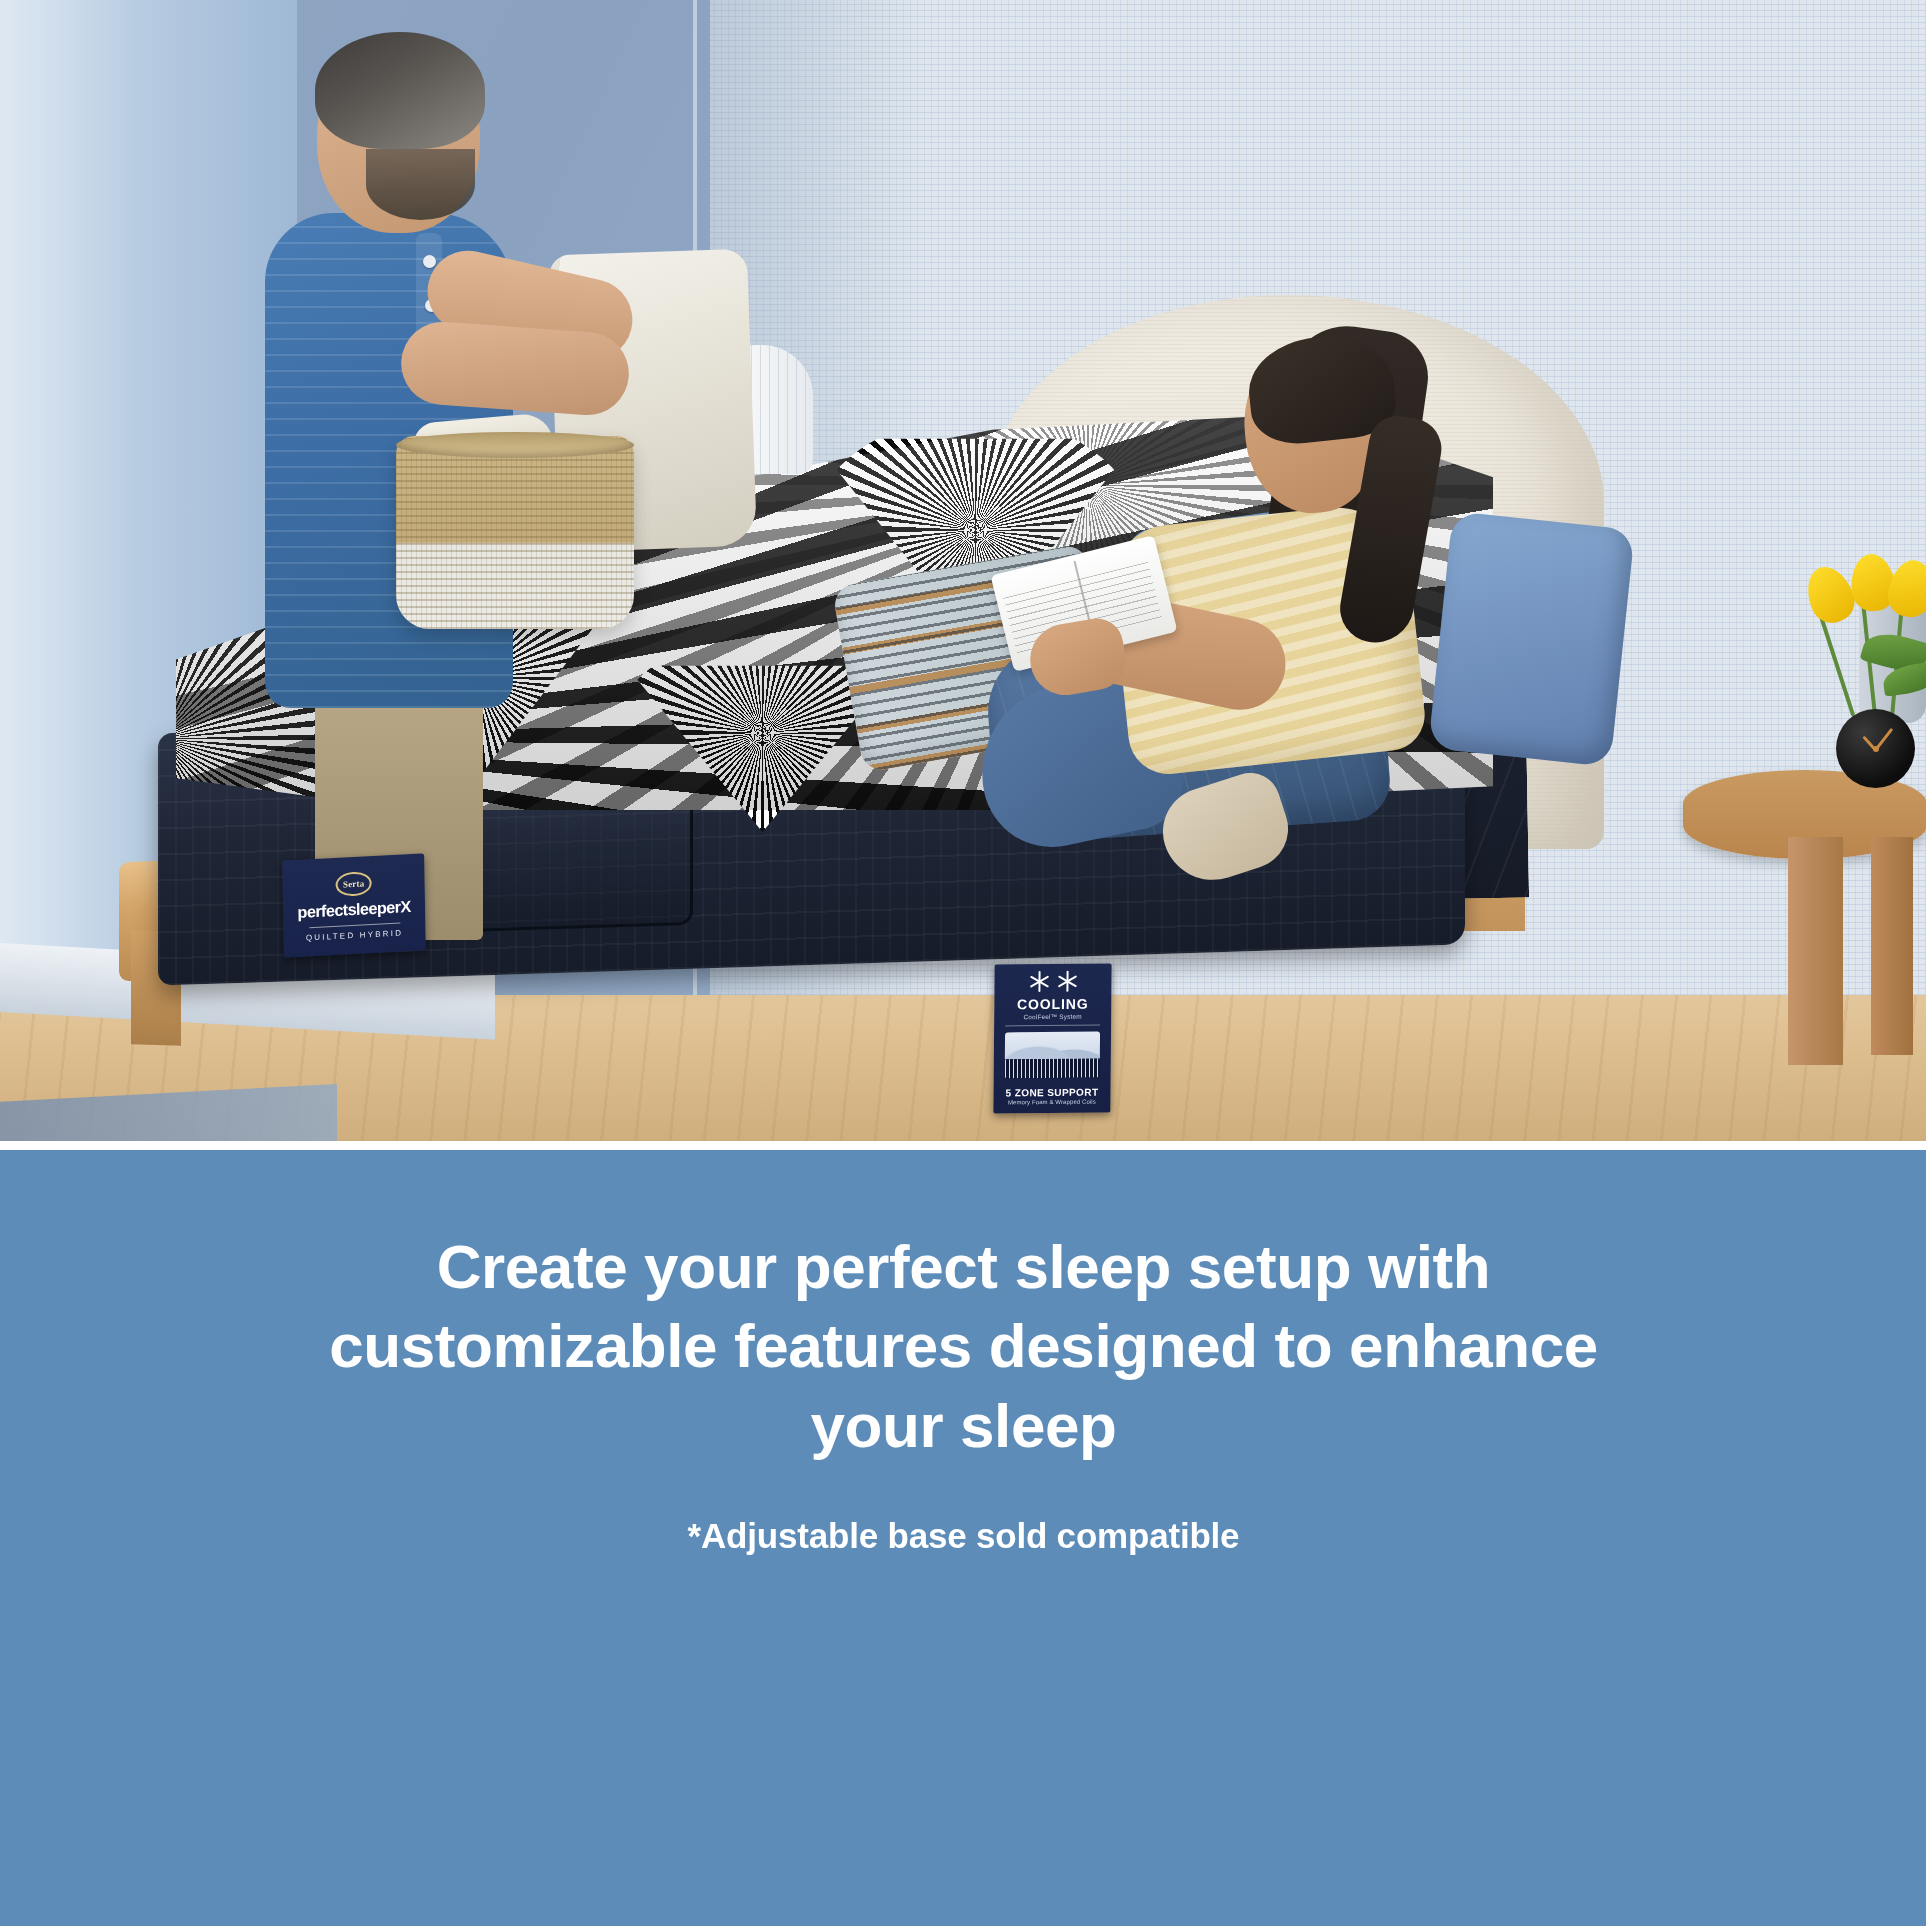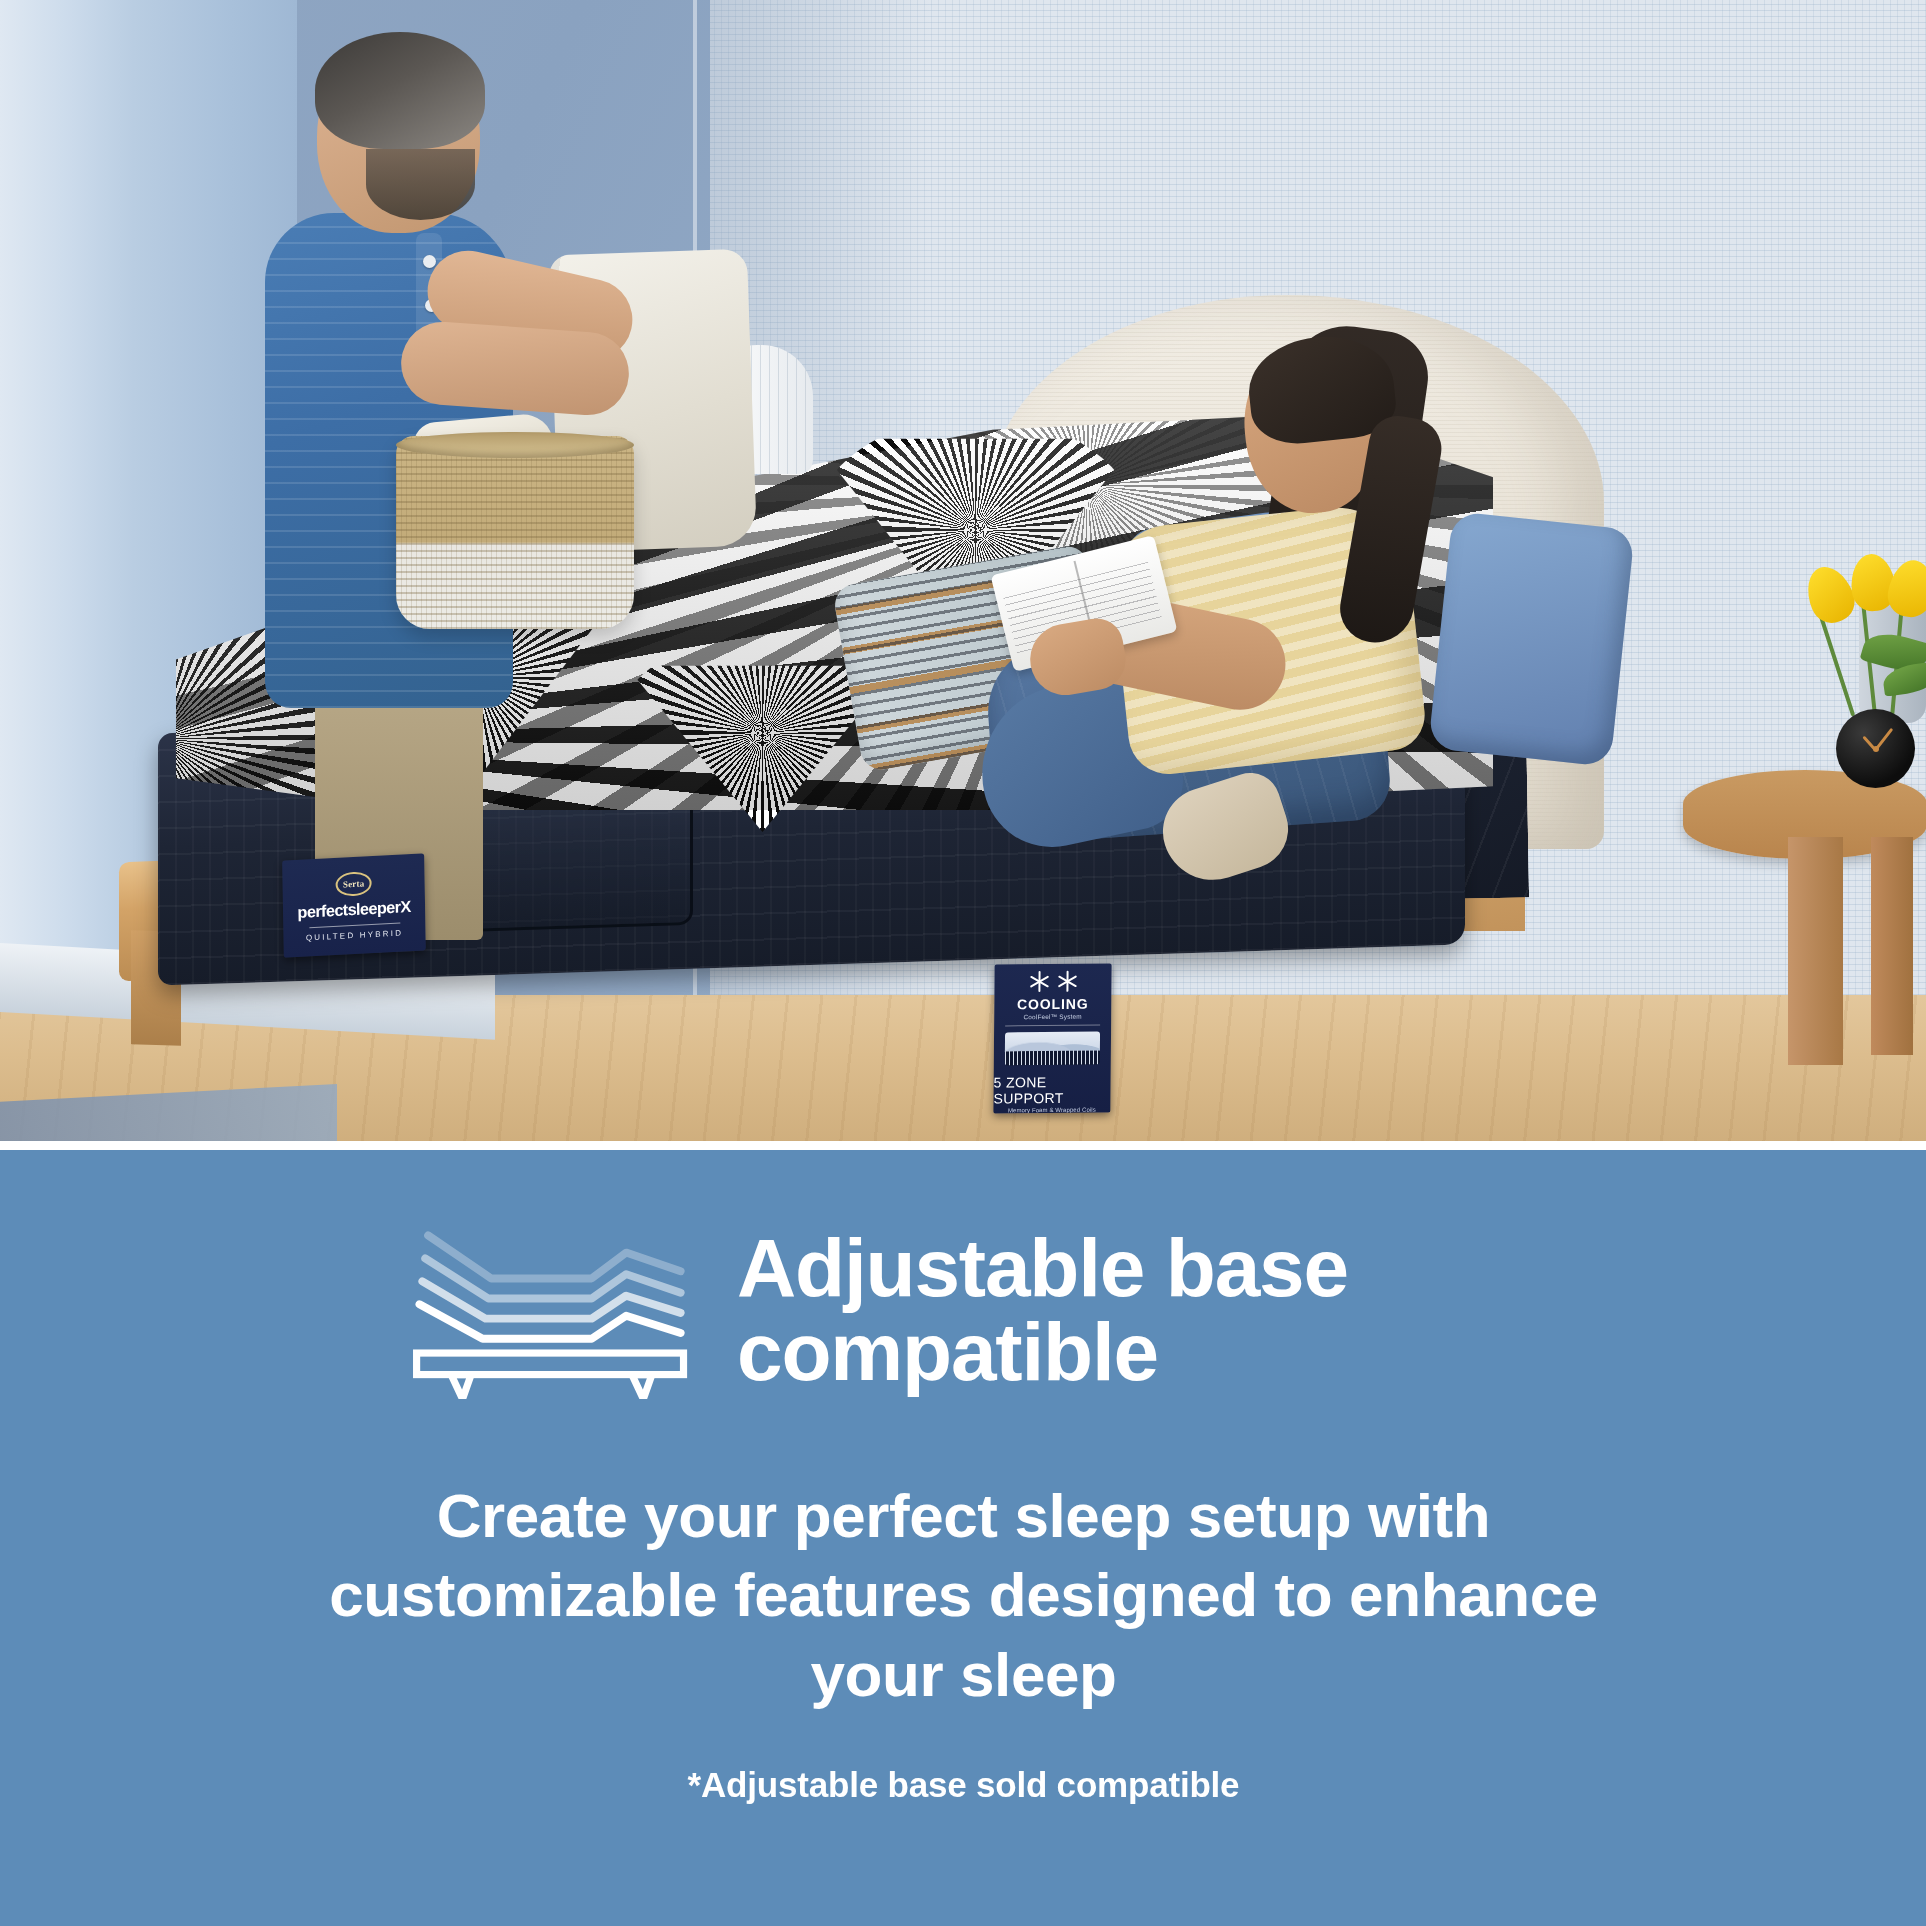--- a/index.html
+++ b/index.html
@@ -435,21 +435,21 @@
   }
   .zone-art::before{
     content:""; position:absolute; left:0; top:0; width:100%; height:59%;
     background:radial-gradient(ellipse at 35% 120%, #b9c7dc 0 38%, transparent 40%),
                radial-gradient(ellipse at 72% 130%, #aebfd6 0 34%, transparent 36%);
   }
   .zone-art::after{
     content:""; position:absolute; left:0; bottom:0; width:100%; height:41%;
     background:repeating-linear-gradient(90deg,#d8e1ee 0 1.6px, #0f1730 1.6px 4px);
   }
-  .zone-title{ font-size:14px; font-weight:normal; letter-spacing:0.4px; margin-top:9px; }
+  .zone-title{ font-size:10px; font-weight:bold; letter-spacing:0.4px; margin-top:9px; }
   .zone-sub{ font-size:6px; letter-spacing:0.1px; color:#c6cfe4; margin-top:1px; }
 
   
   .nightstand-top{
     position:absolute; left:1683px; top:770px; width:244px; height:89px;
     background:linear-gradient(180deg,#c99a62,#b9854d);
     border-radius:50%/34px;
     box-shadow:0 6px 12px rgba(0,0,0,.2);
   }
   .nightstand-leg{
@@ -635,36 +635,20 @@
       <div class="zone-title">5 ZONE SUPPORT</div>
       <div class="zone-sub">Memory Foam &amp; Wrapped Coils</div>
     </div>
 
   </div>
 
   <div class="separator"></div>
 
   <div class="panel">
 
-    <div class="panel-head">
-      <div class="icon-wrap">
-        <svg viewBox="0 0 200 124" xmlns="http://www.w3.org/2000/svg" aria-hidden="true">
-          <g fill="none" stroke="#ffffff" stroke-width="5.5" stroke-linecap="round" stroke-linejoin="round">
-            <path d="M14 10 L58 40 L128 40 L152 22 L190 35" opacity="0.30"></path>
-            <path d="M12 26 L56 54 L128 54 L152 37 L190 50" opacity="0.50"></path>
-            <path d="M10 42 L54 68 L128 68 L152 52 L190 64" opacity="0.72"></path>
-            <path d="M8 58 L52 82 L128 82 L152 66 L190 78" opacity="1"></path>
-          </g>
-          <rect x="6" y="92" width="186" height="15" fill="none" stroke="#ffffff" stroke-width="5"></rect>
-          <path d="M30 107 L44 107 L38 124 Z" fill="none" stroke="#ffffff" stroke-width="5" stroke-linejoin="round"></path>
-          <path d="M156 107 L170 107 L164 124 Z" fill="none" stroke="#ffffff" stroke-width="5" stroke-linejoin="round"></path>
-        </svg>
-      </div>
-      <h1 class="headline">Adjustable base compatible</h1>
-    </div>
 
     <p class="body-copy">Create your perfect sleep setup with customizable features designed to enhance your sleep</p>
 
     <p class="footnote">*Adjustable base sold compatible</p>
 
   </div>
 
 </div>
 
 

